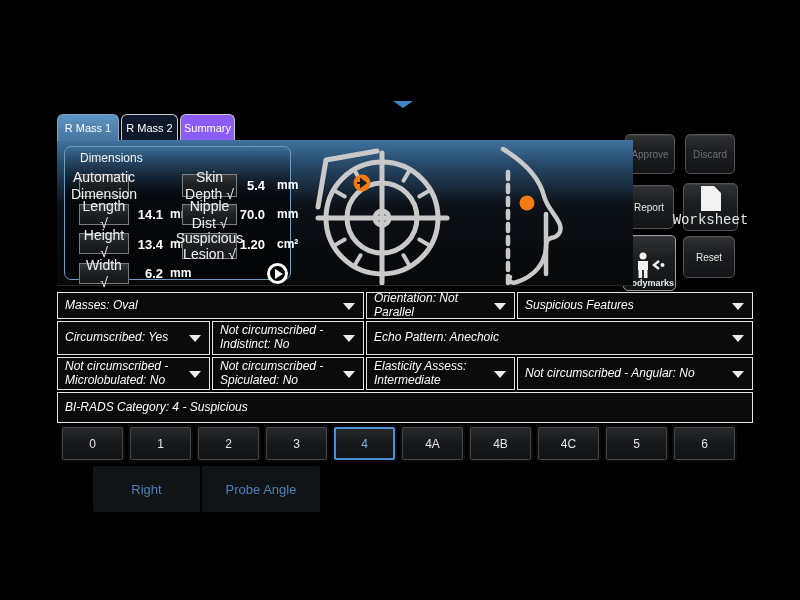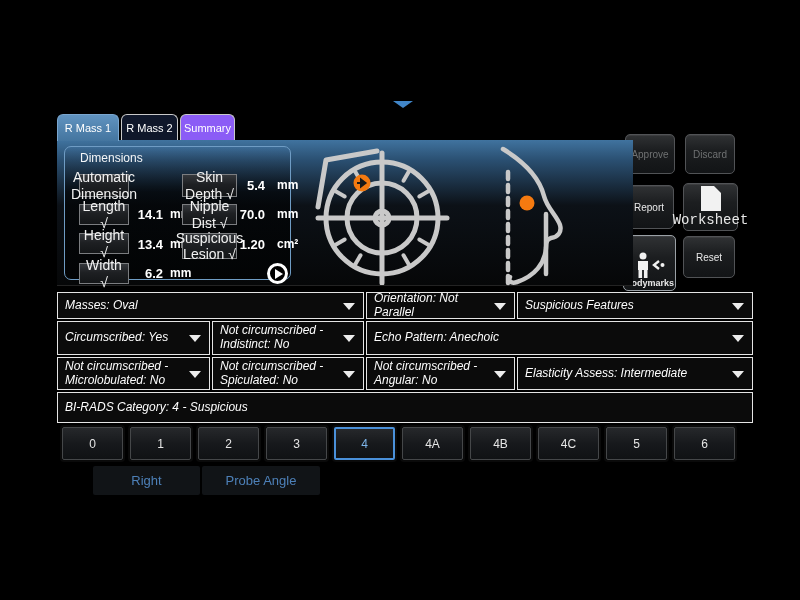--- a/index.html
+++ b/index.html
@@ -81,21 +81,21 @@
 
   
   .numrow{position:absolute;left:62px;top:427px;display:flex;gap:7px;}
   .nbtn{box-sizing:border-box;width:61px;height:33px;border:1px solid #454749;border-radius:2px;
     background:linear-gradient(180deg,#26282b,#17191c 50%,#101214);
     box-shadow:0 0 0 2px #0a0a0a;
     color:#e5e5e5;font-size:12px;display:flex;align-items:center;justify-content:center;}
   .nbtn.selected{border:2px solid #4a90d9;color:#7db4e8;}
 
   
-  .fbtn{position:absolute;top:466px;height:29px;background:#111417;border-radius:2px;
+  .fbtn{position:absolute;top:466px;height:46px;background:#111417;border-radius:2px;
     color:#4d80b8;font-size:13px;display:flex;align-items:center;justify-content:center;}
   .f-right{left:93px;width:107px;}
   .f-probe{left:202px;width:118px;}
 </style>
 </head>
 <body>
 
 <div class="stage">
 
   <div class="top-chevron"></div>
@@ -237,25 +237,25 @@
 
     <div class="dd">
       <span>Not circumscribed - Microlobulated: No</span>
       <i class="arr"></i>
     </div>
     <div class="dd">
       <span>Not circumscribed - Spiculated: No</span>
       <i class="arr"></i>
     </div>
     <div class="dd">
+      <span>Elasticity Assess: Intermediate</span>
+      <i class="arr"></i>
+    </div>
+    <div class="dd">
       <span>Not circumscribed - Angular: No</span>
-      <i class="arr"></i>
-    </div>
-    <div class="dd">
-      <span>Elasticity Assess: Intermediate</span>
       <i class="arr"></i>
     </div>
 
     <div class="dd call">
       <span>BI-RADS Category: 4 - Suspicious</span>
     </div>
   </div>
 
   <div class="numrow">
     <div class="nbtn">0</div>

